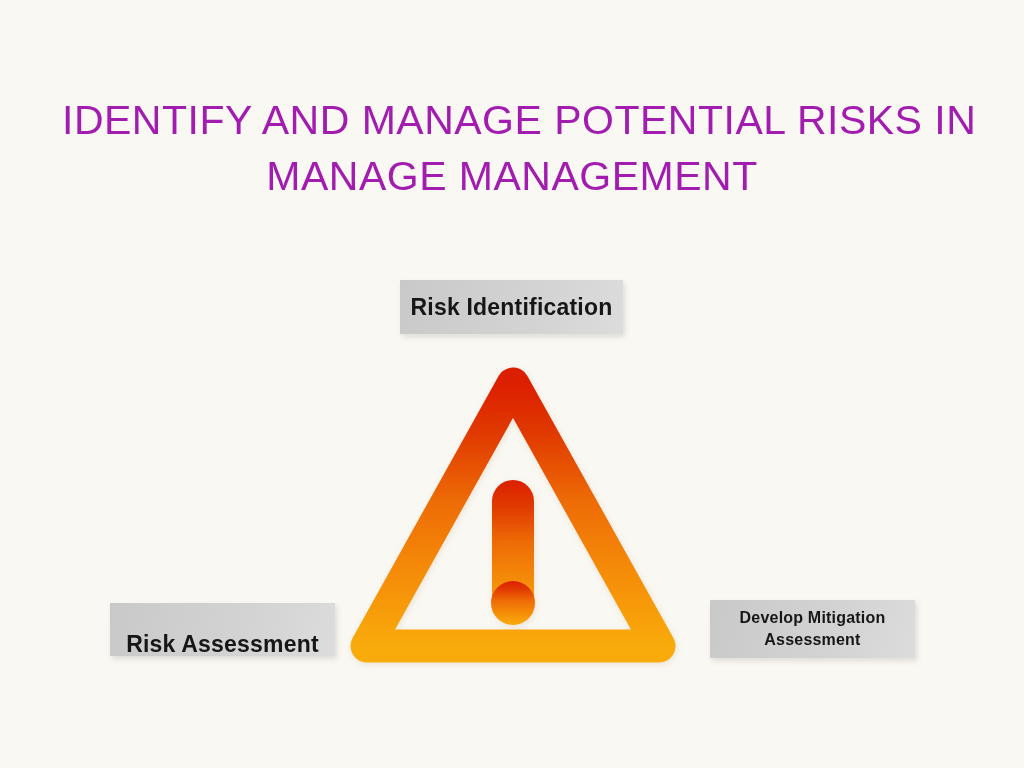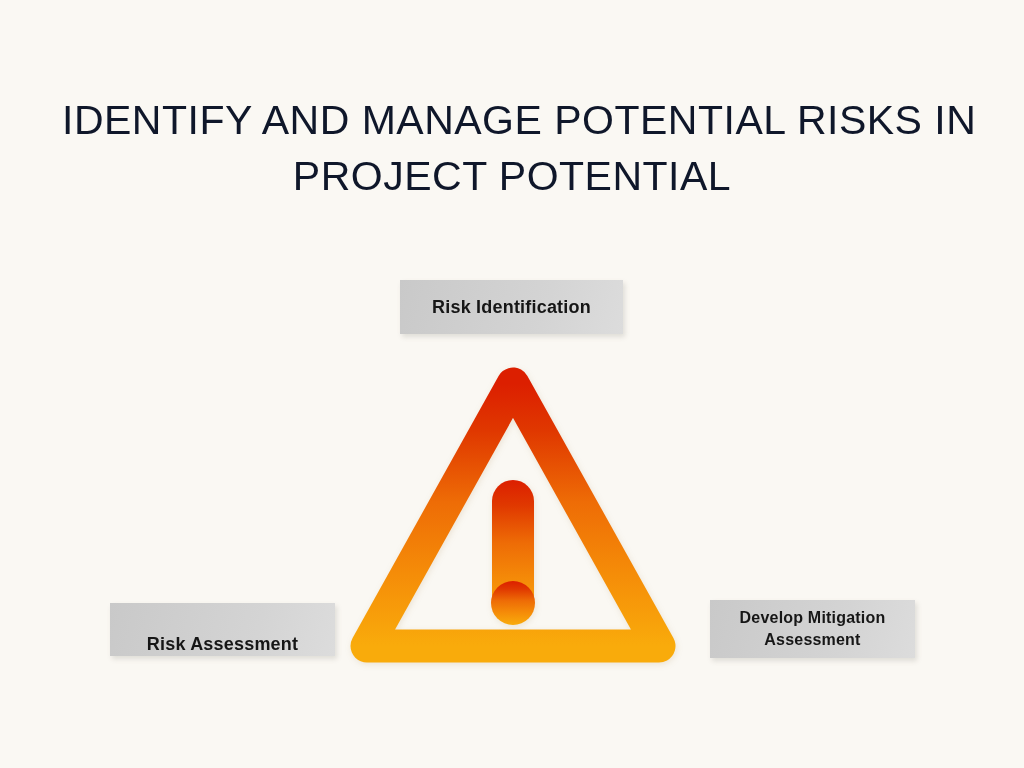--- a/index.html
+++ b/index.html
@@ -31,39 +31,39 @@
     left: 62px;
     top: 92px;
     width: 900px;
     text-align: center;
   }
   .title-line {
     font-family: "Liberation Sans", sans-serif;
     font-size: 41px;
     font-weight: 300;
     letter-spacing: 0.5px;
-    color: #0f172a;
+    color: #a21caf;
     line-height: 56px;
     white-space: nowrap;
   }
 
   
   .label-box {
     position: absolute;
     box-sizing: border-box;
     display: flex;
     align-items: center;
     justify-content: center;
     text-align: center;
     background: linear-gradient(105deg, #c9c9c9 0%, #cfcfcf 35%, #d4d4d4 65%, #dcdcdc 100%);
     box-shadow: 2px 3px 5px rgba(120,115,105,0.20);
     color: #161616;
     font-family: "Liberation Sans", sans-serif;
     font-weight: bold;
-    font-size: 18px;
+    font-size: 23px;
     line-height: 23px;
     letter-spacing: 0.2px;
   }
 
   #box-risk-identification {
     left: 400px;
     top: 280px;
     width: 223px;
     height: 54px;
   }
@@ -104,21 +104,21 @@
     filter: drop-shadow(1px 2px 3px rgba(140,90,20,0.13));
   }
 </style>
 </head>
 <body>
 
 <div id="slide">
 
   <div class="title-block">
     <div class="title-line">IDENTIFY AND MANAGE POTENTIAL RISKS IN</div>
-    <div class="title-line">PROJECT POTENTIAL</div>
+    <div class="title-line">MANAGE MANAGEMENT</div>
   </div>
 
   <div class="label-box" id="box-risk-identification">
     <span class="lbl">Risk Identification</span>
   </div>
 
   <div class="label-box" id="box-risk-assessment">
     <span class="lbl">Risk Assessment</span>
   </div>
 

